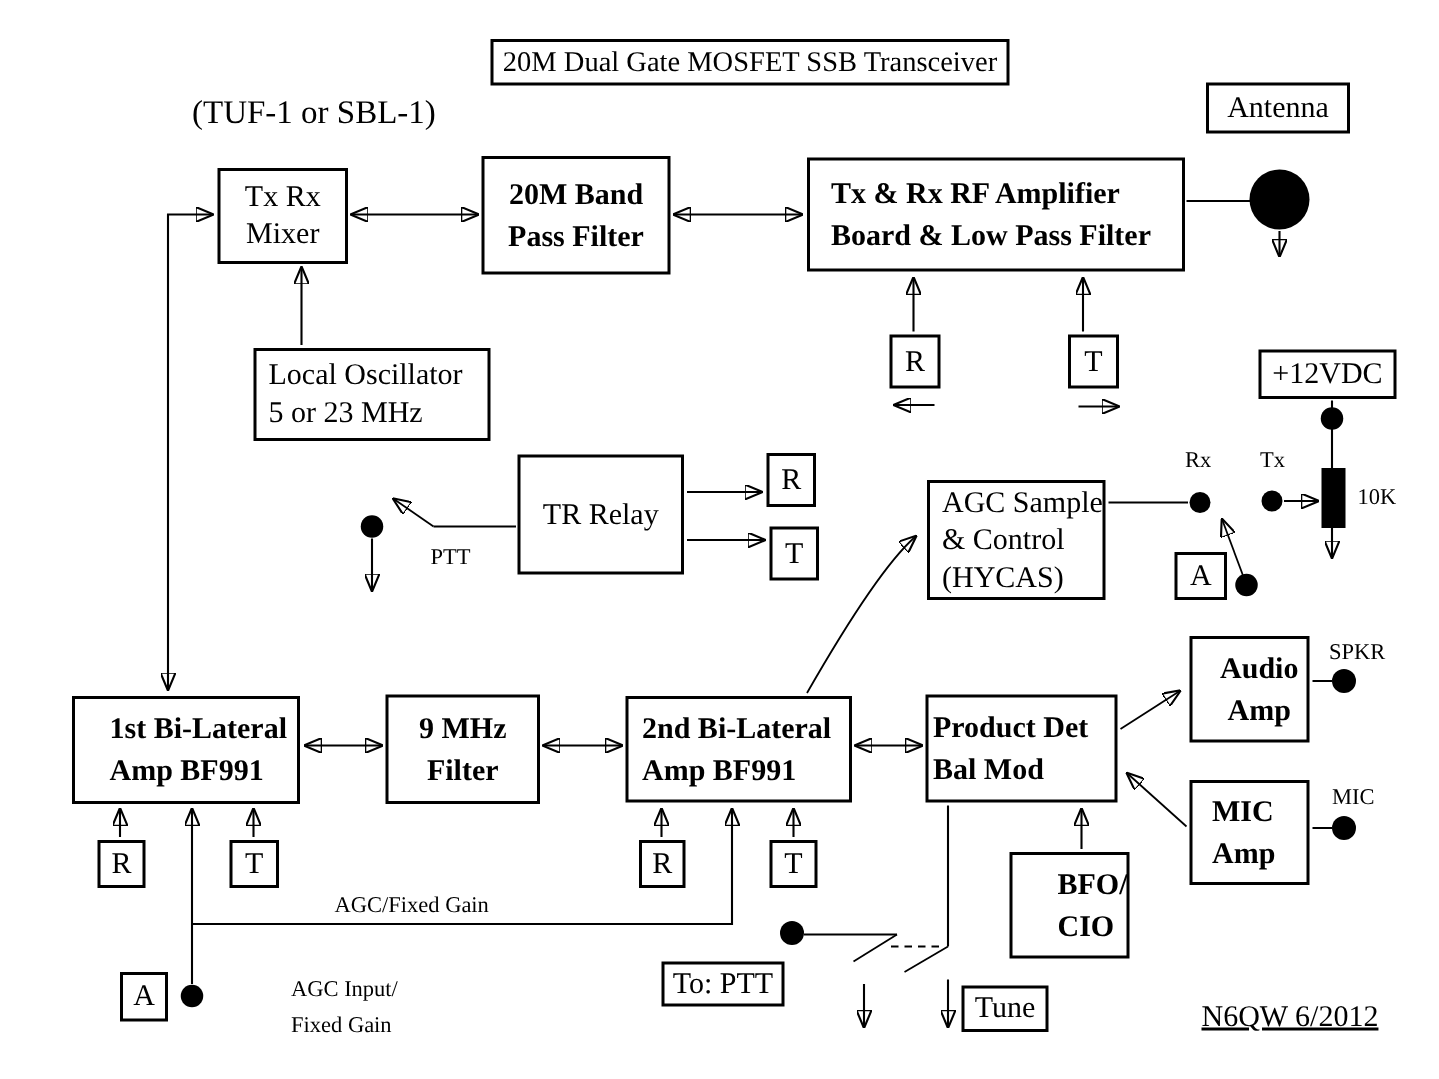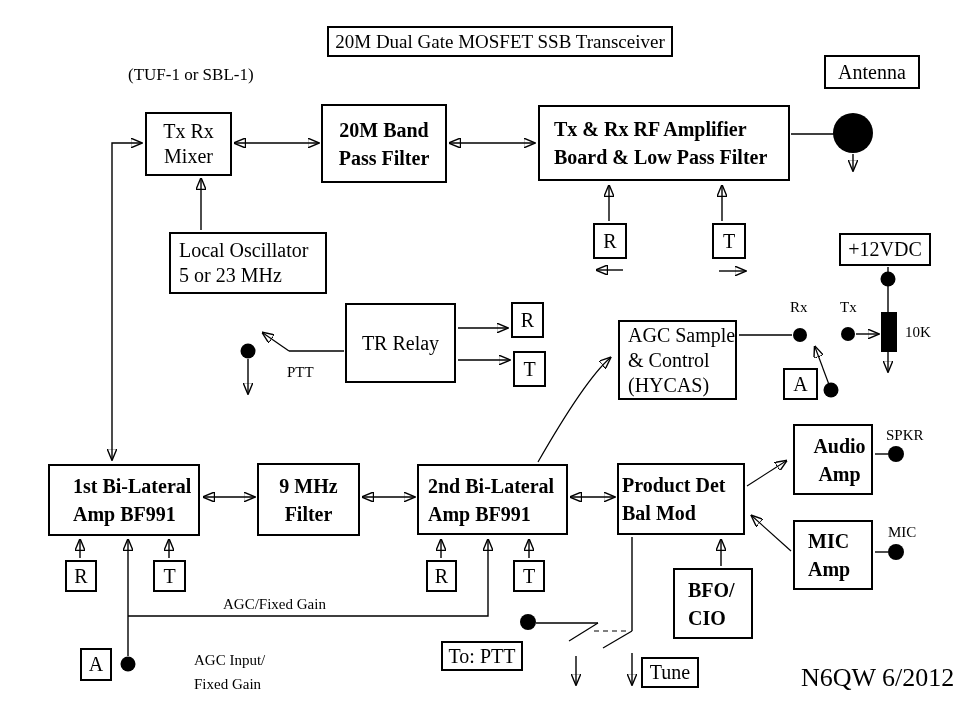--- a/index.html
+++ b/index.html
@@ -99,24 +99,24 @@
     <line x1="626" y1="631" x2="592" y2="631" class="dash"></line>
     <line x1="632" y1="631" x2="603" y2="648" class="blade"></line>
     <line x1="632" y1="537" x2="632" y2="631"></line>
     <line x1="576" y1="656" x2="576" y2="684" marker-end="url(#ah)"></line>
     <line x1="632" y1="653" x2="632" y2="684" marker-end="url(#ah)"></line>
   </svg>
 
   <div class="box center" style="left:327px;top:26px;width:346px;height:31px;font-size:19px;">
     <span>20M Dual Gate MOSFET SSB Transceiver</span>
   </div>
-  <div class="lbl" style="left:128px;top:63px;font-size:17px;">(TUF-1 or SBL-1)</div>
-  <div class="lbl" style="left:801px;top:666px;font-size:26px;">N6QW 6/2012</div>
-
-  <div class="box center" style="left:804px;top:55px;width:96px;height:34px;margin-left:20px;">
+  <div class="lbl" style="left:128px;top:63px;font-size:22px;">(TUF-1 or SBL-1)</div>
+  <div class="lbl" style="left:801px;top:666px;font-size:20px;text-decoration:underline;">N6QW 6/2012</div>
+
+  <div class="box center" style="left:804px;top:55px;width:96px;height:34px;">
     <span>Antenna</span>
   </div>
   <div class="box center" style="left:145px;top:112px;width:87px;height:64px;">
     <span>Tx Rx</span>
     <span>Mixer</span>
   </div>
   <div class="box center lh28" style="left:321px;top:104px;width:126px;height:79px;">
     <span>20M Band</span>
     <span>Pass Filter</span>
   </div>
@@ -183,21 +183,21 @@
     <span>Filter</span>
   </div>
   <div class="box lh28" style="left:417px;top:464px;width:151px;height:71px;padding-left:9px;">
     <span>2nd Bi-Lateral</span>
     <span>Amp BF991</span>
   </div>
   <div class="box lh28" style="left:617px;top:463px;width:128px;height:72px;padding-left:3px;">
     <span>Product Det</span>
     <span>Bal Mod</span>
   </div>
-  <div class="box lh28" style="left:673px;top:568px;width:80px;height:71px;padding-left:13px;">
+  <div class="box lh28" style="left:673px;top:568px;width:80px;height:71px;padding-left:30px;">
     <span>BFO/</span>
     <span>CIO</span>
   </div>
 
   <div class="port" style="left:65px;top:560px;width:32px;height:32px;">
     <span>R</span>
   </div>
   <div class="port" style="left:153px;top:560px;width:33px;height:32px;">
     <span>T</span>
   </div>

